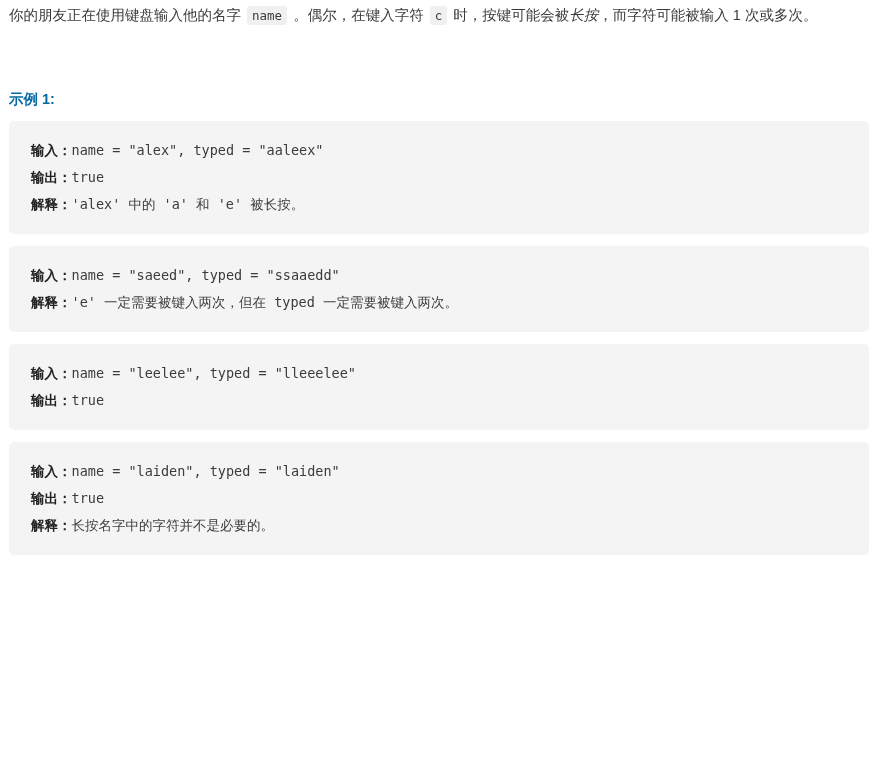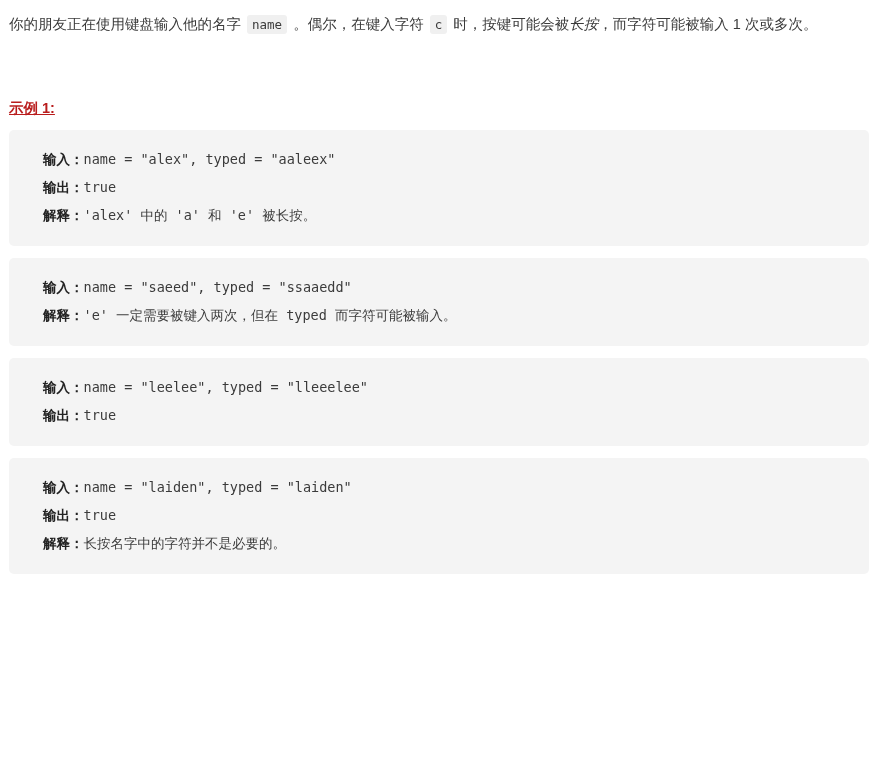--- a/index.html
+++ b/index.html
@@ -25,21 +25,21 @@
   
   .para {
     font-size: 14.5px;
     line-height: 30px;
     color: #3b3b3b;
     margin: 0;
     padding: 0 18px 0 9px;
     text-align: justify;
     text-justify: inter-ideograph;
   }
-  .para.p1 { padding-top: 9px; }
+  .para.p1 { }
   .para.p2 { padding-top: 18px; }
 
   .em-italic {
     font-style: italic;
   }
 
   
   code.inline {
     font-family: "DejaVu Sans Mono", "Liberation Mono", monospace;
     font-size: 12.5px;
@@ -48,24 +48,23 @@
     padding: 2px 5px;
     border-radius: 3px;
     margin: 0 2px;
     white-space: nowrap;
   }
 
   
   .ex-heading {
     font-size: 14.5px;
     font-weight: bold;
-    color: #b91c1c;
+    color: #0369a1;
     margin: 0;
     padding: 0 0 0 9px;
-    text-decoration: underline;
   }
   .ex-heading.first { padding-top: 59px; }
   .ex-heading.rest  { padding-top: 28px; }
 
   
   .codeblock {
     background: #f4f4f4;
     border-radius: 5px;
     margin: 12px 9px 0 9px;
     padding: 16px 20px 16px 22px;
@@ -73,24 +72,23 @@
   }
   .codeline {
     font-family: "DejaVu Sans Mono", "Liberation Mono", monospace;
     font-size: 13.5px;
     line-height: 26px;
     color: #3b3b3b;
     white-space: pre-wrap;
     word-break: break-word;
   }
   .codeline .lbl {
-    font-family: Liberation Mono, monospace;
+    font-family: Liberation Sans, sans-serif;
     font-weight: bold;
     color: #222222;
-    margin-left: 12px;
   }
   .codeline .cjk {
     font-family: Liberation Serif, serif;
   }
 </style>
 </head>
 <body>
 
 <div class="page">
 
@@ -99,21 +97,21 @@
 
   <div class="ex-heading first">示例 1:</div>
   <div class="codeblock">
     <div class="codeline"><span class="lbl">输入：</span><span>name = "alex", typed = "aaleex"</span></div>
     <div class="codeline"><span class="lbl">输出：</span><span>true</span></div>
     <div class="codeline"><span class="lbl">解释：</span><span>'alex' </span><span class="cjk">中的</span><span> 'a' </span><span class="cjk">和</span><span> 'e' </span><span class="cjk">被长按。</span></div>
   </div>
 
   <div class="codeblock">
     <div class="codeline"><span class="lbl">输入：</span><span>name = "saeed", typed = "ssaaedd"</span></div>
-    <div class="codeline"><span class="lbl">解释：</span><span>'e' </span><span class="cjk">一定需要被键入两次，但在</span><span> typed </span><span class="cjk">而字符可能被输入。</span><span></span><span class="cjk"></span></div>
+    <div class="codeline"><span class="lbl">解释：</span><span>'e' </span><span class="cjk">一定需要被键入两次，但在</span><span> typed </span><span class="cjk">一定需要被键入两次。</span><span></span><span class="cjk"></span></div>
   </div>
 
   <div class="codeblock">
     <div class="codeline"><span class="lbl">输入：</span><span>name = "leelee", typed = "lleeelee"</span></div>
     <div class="codeline"><span class="lbl">输出：</span><span>true</span></div>
   </div>
 
   <div class="codeblock">
     <div class="codeline"><span class="lbl">输入：</span><span>name = "laiden", typed = "laiden"</span></div>
     <div class="codeline"><span class="lbl">输出：</span><span>true</span></div>

